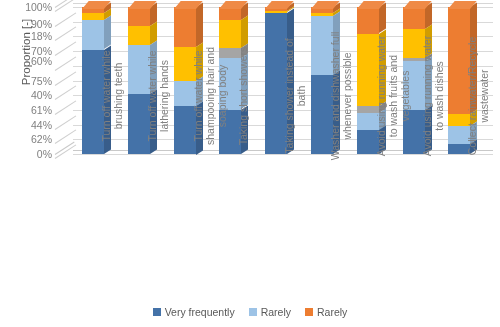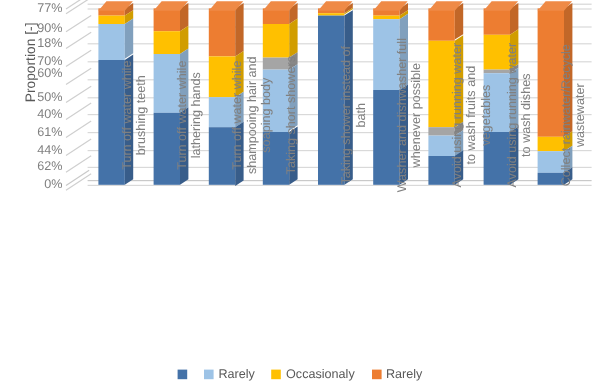--- a/index.html
+++ b/index.html
@@ -130,26 +130,26 @@
   .legend-text{font-size:10.5px;color:#595959;white-space:nowrap;}
 </style>
 </head>
 <body>
 
 <div id="chart-root">
 
   <div class="y-axis-title">Proportion [-]</div>
 
   <div class="y-ticks">
-      <div class="y-tick" style="top: 2px;">77%</div>
+      <div class="y-tick" style="top: 2px;">100%</div>
       <div class="y-tick" style="top: 19px;">90%</div>
       <div class="y-tick" style="top: 31.4px;">18%</div>
       <div class="y-tick" style="top: 46.1px;">70%</div>
       <div class="y-tick" style="top: 56px;">60%</div>
-      <div class="y-tick" style="top: 75.5px;">50%</div>
+      <div class="y-tick" style="top: 75.5px;">75%</div>
       <div class="y-tick" style="top: 90.2px;">40%</div>
       <div class="y-tick" style="top: 104.9px;">61%</div>
       <div class="y-tick" style="top: 119.6px;">44%</div>
       <div class="y-tick" style="top: 134.3px;">62%</div>
       <div class="y-tick" style="top: 149px;">0%</div>
     </div>
 
   <div class="plot">
     <div class="backwall"></div>
     <div class="gridlines">
@@ -332,27 +332,24 @@
       <div class="cat-label" style="left: 283.2px;">Taking shower instead of bath</div>
       <div class="cat-label" style="left: 329px;">Washer and dishwasher full whenever possible</div>
       <div class="cat-label" style="left: 374.8px;">Avoid using running water to wash fruits and vegetables</div>
       <div class="cat-label" style="left: 420.6px;">Avoid using running water to wash dishes</div>
       <div class="cat-label" style="left: 466.4px;">Collect rainwater/Recycle wastewater</div>
     </div>
 
   <div class="legend">
       <div class="legend-item">
         <span class="legend-swatch" style="background: rgb(68, 114, 168);"></span>
+        <span class="legend-text">Very frequently</span>
       </div>
       <div class="legend-item">
         <span class="legend-swatch" style="background: rgb(157, 195, 230);"></span>
         <span class="legend-text">Rarely</span>
       </div>
       <div class="legend-item">
-        <span class="legend-swatch" style="background: rgb(255, 192, 0);"></span>
-        <span class="legend-text">Occasionaly</span>
-      </div>
-      <div class="legend-item">
         <span class="legend-swatch" style="background: rgb(237, 125, 49);"></span>
         <span class="legend-text">Rarely</span>
       </div>
     </div>
 </div>
 
 </body></html>

